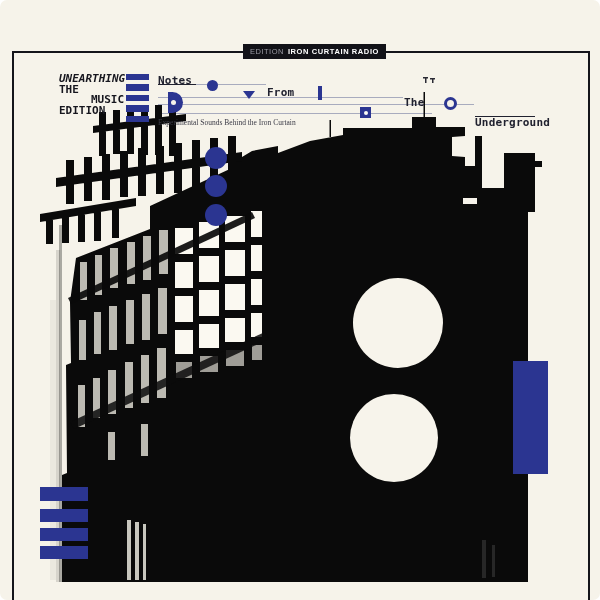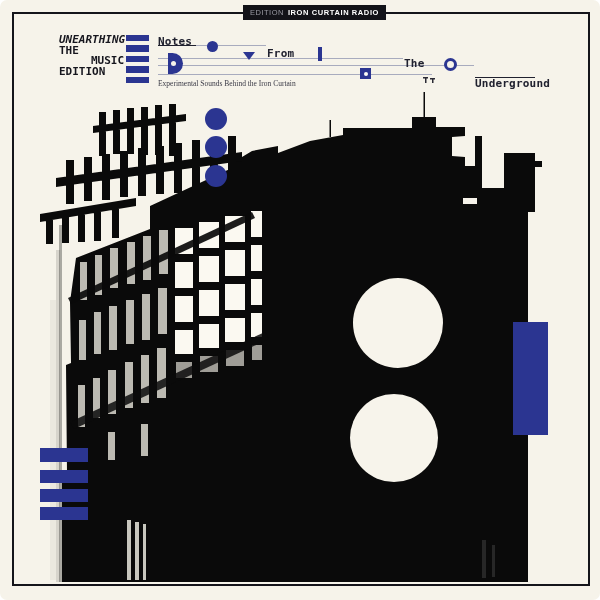--- a/index.html
+++ b/index.html
@@ -4,21 +4,21 @@
 <style>
   :root{
     --blue:#2b3591; --cream:#f6f3ea; --ink:#16161e; --staff:#a8abbe; --badge:#121218;
   }
   html,body{margin:0;padding:0;background:#fff;}
   #cover{
     position:relative;width:600px;height:600px;background:var(--cream);
     overflow:hidden;font-family:"DejaVu Sans Mono","Liberation Mono",monospace;
     border-radius:7px;
   }
-  .abs{position:absolute;}
+  .abs{position:absolute;margin-top:39px;}
   
   #frame{left:12px;top:12px;width:574px;height:570px;border:2px solid #14141a;z-index:6;pointer-events:none;}
   
   #badge{left:243px;top:5px;height:15px;background:var(--badge);z-index:7;
     display:flex;align-items:center;gap:4px;padding:0 7px;}
   #badge .ed{font-family:"Liberation Sans",sans-serif;font-size:7.5px;font-weight:400;color:#9b9ba4;letter-spacing:.5px;}
   #badge .ic{font-family:"Liberation Sans",sans-serif;font-size:7.5px;font-weight:700;color:#ffffff;letter-spacing:.6px;text-align:right;}
   
   .pres{left:59px;top:35px;z-index:5;font-size:11px;font-weight:700;line-height:10.5px;color:var(--ink);white-space:pre;}
   

